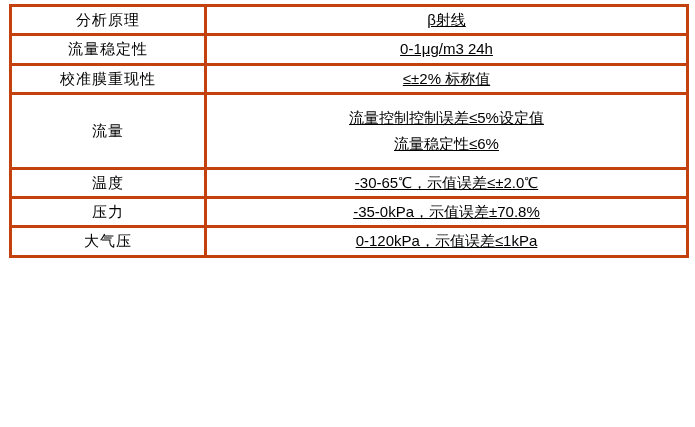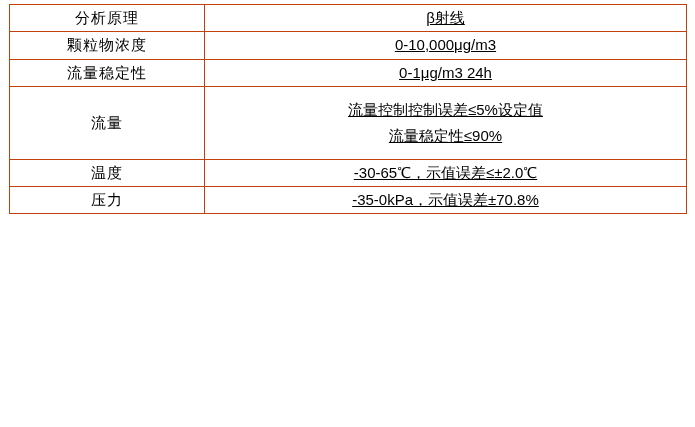--- a/index.html
+++ b/index.html
@@ -14,21 +14,21 @@
     color: #000000;
     overflow: hidden;
   }
   .spec-table {
     border-collapse: collapse;
     width: 677px;
     margin: 4px 0 0 9px;
     table-layout: fixed;
   }
   .spec-table td {
-    border: 1px solid #c2410c;
+    border: 3px solid #c2410c;
     padding: 0;
     text-align: center;
     vertical-align: middle;
     font-size: 15px;
     line-height: 1.35;
   }
   .col-label {
     width: 195px;
   }
   .col-value {
@@ -60,54 +60,60 @@
   </colgroup>
   <tbody>
 
     <tr>
       <td class="cell-label">分析原理</td>
       <td class="cell-value">
         <span class="line">β射线</span>
       </td>
     </tr>
 
-    <tr>
-      <td class="cell-label">颗粒物浓度</td>
-      <td class="cell-value">
-        <span class="line">0-10,000μg/m3</span>
-      </td>
-    </tr>
 
     <tr>
       <td class="cell-label">流量稳定性</td>
       <td class="cell-value">
         <span class="line">0-1μg/m3    24h</span>
       </td>
     </tr>
 
 
+    <tr>
+      <td class="cell-label">校准膜重现性</td>
+      <td class="cell-value">
+        <span class="line">≤±2% 标称值</span>
+      </td>
+    </tr>
 
     <tr class="row-tall">
       <td class="cell-label">流量</td>
       <td class="cell-value">
         <span class="line">流量控制控制误差≤5%设定值</span>
-        <span class="line">流量稳定性≤90%</span>
+        <span class="line">流量稳定性≤6%</span>
       </td>
     </tr>
 
     <tr>
       <td class="cell-label">温度</td>
       <td class="cell-value">
         <span class="line">-30-65℃，示值误差≤±2.0℃</span>
       </td>
     </tr>
 
     <tr>
       <td class="cell-label">压力</td>
       <td class="cell-value">
         <span class="line">-35-0kPa，示值误差±70.8%</span>
       </td>
     </tr>
 
+    <tr>
+      <td class="cell-label">大气压</td>
+      <td class="cell-value">
+        <span class="line">0-120kPa，示值误差≤1kPa</span>
+      </td>
+    </tr>
 
 
   </tbody>
 </table>
 
 </body></html>

